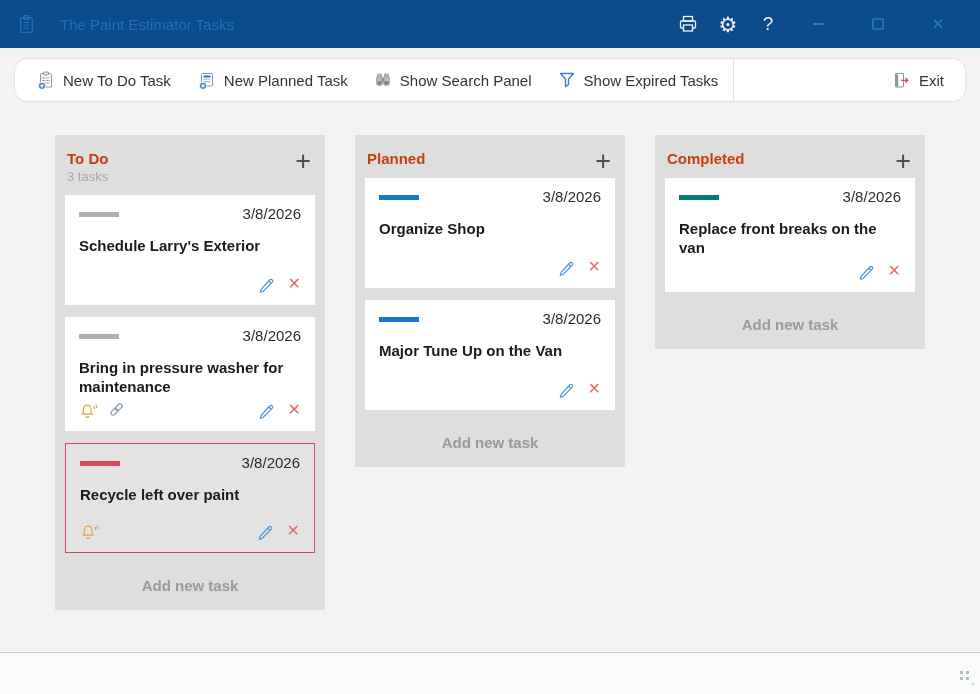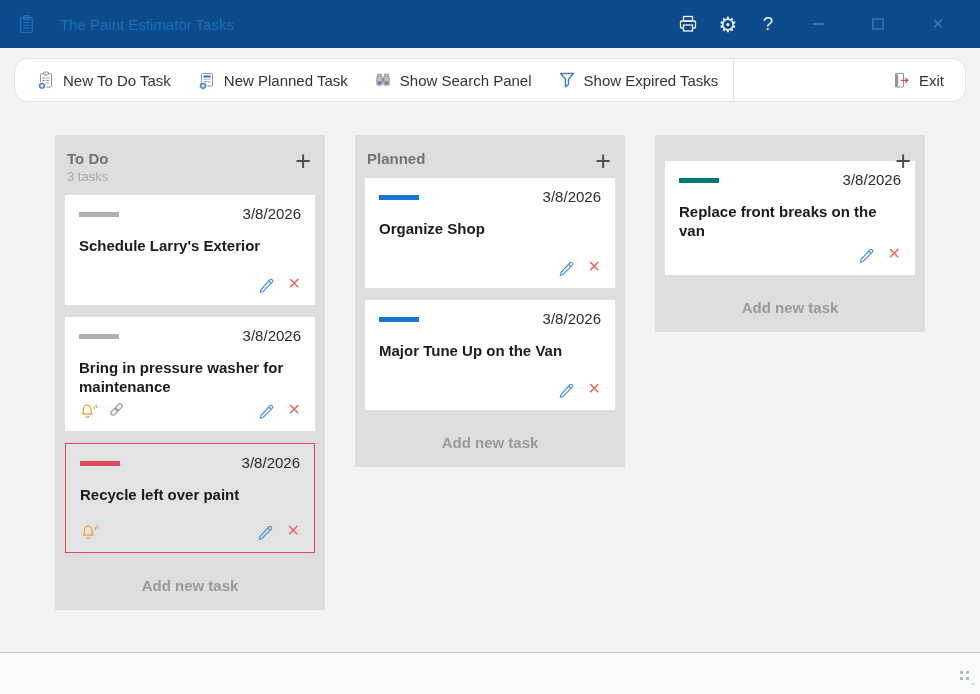--- a/index.html
+++ b/index.html
@@ -28,21 +28,21 @@
                    border-radius:13px; display:flex; align-items:stretch; padding:0 8px; }
   .tbtn { display:flex; align-items:center; gap:8px; font-size:15px; color:#333;
           padding:0 13px; cursor:default; white-space:nowrap; }
   .tb-divider { width:1px; background:#e2e2e2; margin:0 2px; }
   .tb-spacer { flex:1; }
 
   
   .board { display:flex; align-items:flex-start; gap:30px; padding:33px 0 0 55px; }
   .column { width:270px; background:#dedede; }
   .col-header { position:relative; padding:15px 16px 6px 12px; }
-  .col-title { font-size:15px; font-weight:700; color:#737373; }
+  .col-title { font-size:15px; font-weight:700; color:#c2410c; }
   .col-count { font-size:13px; color:#a8a8a8; margin-top:2px; }
   .col-plus { position:absolute; right:14px; top:10px; font-size:27px; font-weight:300;
               color:#554753; line-height:1.2; cursor:default; }
   .cards { padding:5px 10px 0; }
   .card { background:#fff; margin-bottom:12px; padding:10px 14px 8px; min-height:110px;
           display:flex; flex-direction:column; }
   .card.expired { background:#e3e3e3; border:1px solid #d9495b; }
   .card-top { display:flex; align-items:flex-start; justify-content:space-between; height:24px; }
   .bar { width:40px; height:5px; margin-top:7px; background:#b0b0b0; }
   .date { font-size:15px; color:#2b2b2b; }
@@ -320,20 +320,21 @@
             </div>
           </div>
         </div>
 
       </div>
       <div class="add-task">Add new task</div>
     </div>
 
     <div class="column">
       <div class="col-header">
+        <div class="col-title">Completed</div>
         <span class="col-plus">+</span>
       </div>
       <div class="cards">
 
         <div class="card">
           <div class="card-top">
             <span class="bar" style="background-color: rgb(0, 125, 110);"></span>
             <span class="date">3/8/2026</span>
           </div>
           <div class="card-title">Replace front breaks on the van</div>

